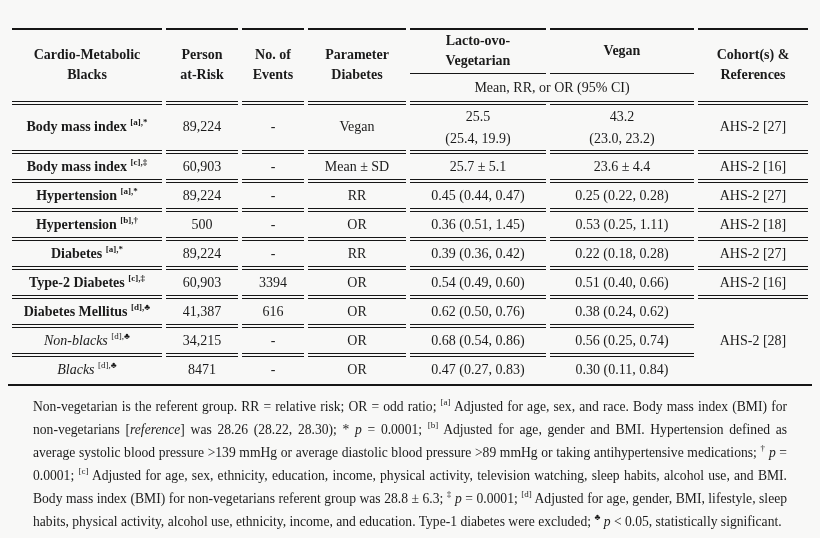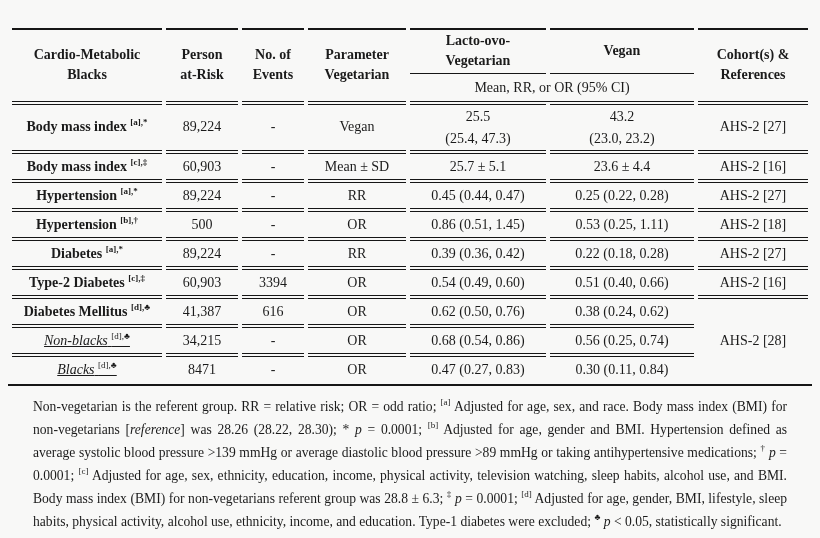--- a/index.html
+++ b/index.html
@@ -40,21 +40,21 @@
     padding:2px 2px 3px 2px;
   }
   .tbl tbody td{
     border-top:1.2px solid #161616;
     border-bottom:1.2px solid #161616;
     height:23px;
   }
   .tbl tbody tr:last-child td{border-bottom:none;}
   .tbl td.merged{border-bottom:none;}
   .tbl td.factor{font-weight:bold;}
-  .tbl td.factor.it{font-weight:normal;font-style:italic;text-decoration:underline;}
+  .tbl td.factor.it{font-weight:normal;font-style:italic;}
   .tbl sup{
     font-size:9px;
     font-weight:bold;
     line-height:0;
     vertical-align:super;
     letter-spacing:0;
   }
   .tbl td.factor.it sup{font-weight:normal;font-style:normal;}
   .twoline div{line-height:1.55;}
 
@@ -84,40 +84,40 @@
     </colgroup>
     <thead>
       <tr>
         <th rowspan="2" class="top">Cardio-Metabolic
 Blacks</th>
         <th rowspan="2" class="top">Person
 at-Risk</th>
         <th rowspan="2" class="top">No. of
 Events</th>
         <th rowspan="2" class="top">Parameter
-Vegetarian</th>
+Diabetes</th>
         <th class="top">Lacto-ovo-
 Vegetarian</th>
         <th class="top">Vegan</th>
         <th rowspan="2" class="top">Cohort(s) &amp;
 References</th>
       </tr>
       <tr>
         <th colspan="2" class="measure">Mean, RR, or OR (95% CI)</th>
       </tr>
     </thead>
     <tbody>
       <tr>
         <td class="factor"><span>Body mass index</span> <sup>[a],*</sup></td>
         <td>89,224</td>
         <td>-</td>
         <td>Vegan</td>
         <td class="twoline">
             <div>25.5</div>
-            <div>(25.4, 47.3)</div>
+            <div>(25.4, 19.9)</div>
           </td>
         <td class="twoline">
             <div>43.2</div>
             <div>(23.0, 23.2)</div>
           </td>
         <td>AHS-2 [27]</td>
       </tr>
       <tr>
         <td class="factor"><span>Body mass index</span> <sup>[c],‡</sup></td>
         <td>60,903</td>
@@ -134,21 +134,21 @@
         <td>RR</td>
         <td>0.45 (0.44, 0.47)</td>
         <td>0.25 (0.22, 0.28)</td>
         <td>AHS-2 [27]</td>
       </tr>
       <tr>
         <td class="factor"><span>Hypertension</span> <sup>[b],†</sup></td>
         <td>500</td>
         <td>-</td>
         <td>OR</td>
-        <td>0.86 (0.51, 1.45)</td>
+        <td>0.36 (0.51, 1.45)</td>
         <td>0.53 (0.25, 1.11)</td>
         <td>AHS-2 [18]</td>
       </tr>
       <tr>
         <td class="factor"><span>Diabetes</span> <sup>[a],*</sup></td>
         <td>89,224</td>
         <td>-</td>
         <td>RR</td>
         <td>0.39 (0.36, 0.42)</td>
         <td>0.22 (0.18, 0.28)</td>

